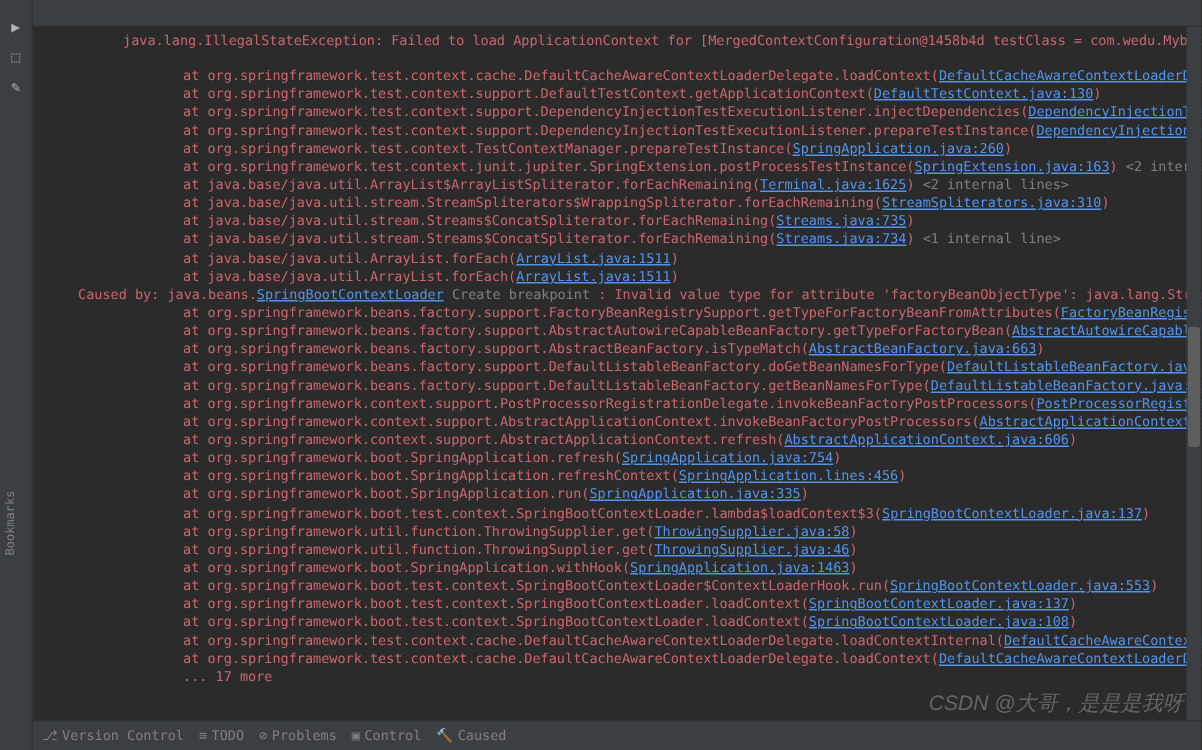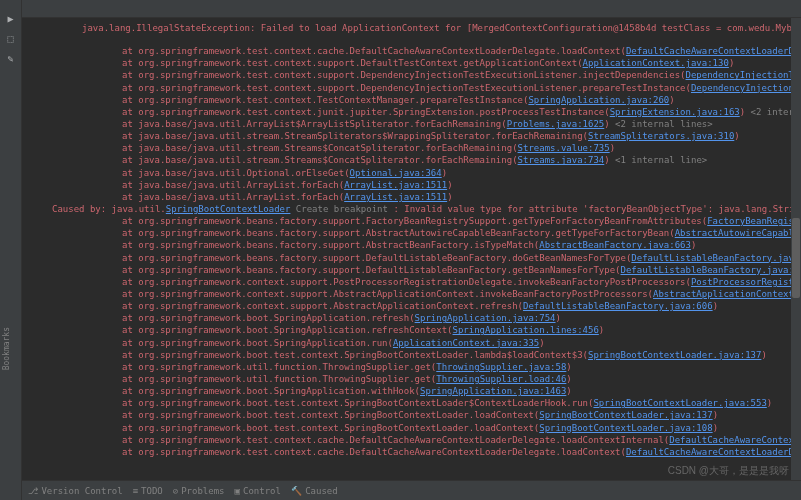--- a/index.html
+++ b/index.html
@@ -70,22 +70,23 @@
       font-size: 9px;
       color: #808080;
       gap: 10px;
     }
     .status-item { display: flex; align-items: center; gap: 3px; }
     .watermark {
       position: absolute;
       bottom: 22px;
       right: 12px;
       color: #666;
-      font-size: 10px;
+      font-size: 14px;
       font-family: sans-serif;
+      font-style: italic;
     }
     .side-tab {
       position: absolute;
       left: 2px;
       bottom: 130px;
       writing-mode: vertical-rl;
       transform: rotate(180deg);
       font-size: 8px;
       color: #808080;
     }
@@ -117,53 +118,53 @@
 </div>
 
 <div class="side-tab">Bookmarks</div>
 
 <div class="main">
   <div class="top-bar"></div>
   <div class="console" id="console">
       <div class="line red">java.lang.IllegalStateException: Failed to load ApplicationContext for [MergedContextConfiguration@1458b4d testClass = com.wedu.MybatisplusProject01ApplicationTests,</div>
       <div class="line blank"></div>
       <div class="line indent"><span class="red">at org.springframework.test.context.cache.DefaultCacheAwareContextLoaderDelegate.loadContext(</span><span class="link">DefaultCacheAwareContextLoaderDelegate.java:108</span></div>
-      <div class="line indent"><span class="red">at org.springframework.test.context.support.DefaultTestContext.getApplicationContext(</span><span class="link">ApplicationContext.java:130</span><span class="red">)</span></div>
+      <div class="line indent"><span class="red">at org.springframework.test.context.support.DefaultTestContext.getApplicationContext(</span><span class="link">DefaultTestContext.java:130</span><span class="red">)</span></div>
       <div class="line indent"><span class="red">at org.springframework.test.context.support.DependencyInjectionTestExecutionListener.injectDependencies(</span><span class="link">DependencyInjectionTestExecutionListener.java:142</span></div>
       <div class="line indent"><span class="red">at org.springframework.test.context.support.DependencyInjectionTestExecutionListener.prepareTestInstance(</span><span class="link">DependencyInjectionTestExecutionListener.java:98</span></div>
       <div class="line indent"><span class="red">at org.springframework.test.context.TestContextManager.prepareTestInstance(</span><span class="link">SpringApplication.java:260</span><span class="red">)</span></div>
       <div class="line indent"><span class="red">at org.springframework.test.context.junit.jupiter.SpringExtension.postProcessTestInstance(</span><span class="link">SpringExtension.java:163</span><span class="red">) </span><span class="gray">&lt;2 internal lines&gt;</span></div>
-      <div class="line indent"><span class="red">at java.base/java.util.ArrayList$ArrayListSpliterator.forEachRemaining(</span><span class="link">Problems.java:1625</span><span class="red">) </span><span class="gray">&lt;2 internal lines&gt;</span></div>
+      <div class="line indent"><span class="red">at java.base/java.util.ArrayList$ArrayListSpliterator.forEachRemaining(</span><span class="link">Terminal.java:1625</span><span class="red">) </span><span class="gray">&lt;2 internal lines&gt;</span></div>
       <div class="line indent"><span class="red">at java.base/java.util.stream.StreamSpliterators$WrappingSpliterator.forEachRemaining(</span><span class="link">StreamSpliterators.java:310</span><span class="red">)</span></div>
-      <div class="line indent"><span class="red">at java.base/java.util.stream.Streams$ConcatSpliterator.forEachRemaining(</span><span class="link">Streams.value:735</span><span class="red">)</span></div>
+      <div class="line indent"><span class="red">at java.base/java.util.stream.Streams$ConcatSpliterator.forEachRemaining(</span><span class="link">Streams.java:735</span><span class="red">)</span></div>
       <div class="line indent"><span class="red">at java.base/java.util.stream.Streams$ConcatSpliterator.forEachRemaining(</span><span class="link">Streams.java:734</span><span class="red">) </span><span class="gray">&lt;1 internal line&gt;</span></div>
-      <div class="line indent"><span class="red">at java.base/java.util.Optional.orElseGet(</span><span class="link">Optional.java:364</span><span class="red">)</span></div>
       <div class="line indent"><span class="red">at java.base/java.util.ArrayList.forEach(</span><span class="link">ArrayList.java:1511</span><span class="red">)</span></div>
       <div class="line indent"><span class="red">at java.base/java.util.ArrayList.forEach(</span><span class="link">ArrayList.java:1511</span><span class="red">)</span></div>
-      <div class="line caused"><span class="red">Caused by: java.util.</span><span class="link">SpringBootContextLoader</span> <span class="gray">Create breakpoint</span><span class="red"> : Invalid value type for attribute 'factoryBeanObjectType': java.lang.String</span></div>
+      <div class="line caused"><span class="red">Caused by: java.beans.</span><span class="link">SpringBootContextLoader</span> <span class="gray">Create breakpoint</span><span class="red"> : Invalid value type for attribute 'factoryBeanObjectType': java.lang.String</span></div>
       <div class="line indent"><span class="red">at org.springframework.beans.factory.support.FactoryBeanRegistrySupport.getTypeForFactoryBeanFromAttributes(</span><span class="link">FactoryBeanRegistrySupport.java:86</span></div>
       <div class="line indent"><span class="red">at org.springframework.beans.factory.support.AbstractAutowireCapableBeanFactory.getTypeForFactoryBean(</span><span class="link">AbstractAutowireCapableBeanFactory.java:837</span></div>
       <div class="line indent"><span class="red">at org.springframework.beans.factory.support.AbstractBeanFactory.isTypeMatch(</span><span class="link">AbstractBeanFactory.java:663</span><span class="red">)</span></div>
       <div class="line indent"><span class="red">at org.springframework.beans.factory.support.DefaultListableBeanFactory.doGetBeanNamesForType(</span><span class="link">DefaultListableBeanFactory.java:575</span></div>
       <div class="line indent"><span class="red">at org.springframework.beans.factory.support.DefaultListableBeanFactory.getBeanNamesForType(</span><span class="link">DefaultListableBeanFactory.java:534</span></div>
       <div class="line indent"><span class="red">at org.springframework.context.support.PostProcessorRegistrationDelegate.invokeBeanFactoryPostProcessors(</span><span class="link">PostProcessorRegistrationDelegate.java:138</span></div>
       <div class="line indent"><span class="red">at org.springframework.context.support.AbstractApplicationContext.invokeBeanFactoryPostProcessors(</span><span class="link">AbstractApplicationContext.java:788</span></div>
-      <div class="line indent"><span class="red">at org.springframework.context.support.AbstractApplicationContext.refresh(</span><span class="link">DefaultListableBeanFactory.java:606</span><span class="red">)</span></div>
+      <div class="line indent"><span class="red">at org.springframework.context.support.AbstractApplicationContext.refresh(</span><span class="link">AbstractApplicationContext.java:606</span><span class="red">)</span></div>
       <div class="line indent"><span class="red">at org.springframework.boot.SpringApplication.refresh(</span><span class="link">SpringApplication.java:754</span><span class="red">)</span></div>
       <div class="line indent"><span class="red">at org.springframework.boot.SpringApplication.refreshContext(</span><span class="link">SpringApplication.lines:456</span><span class="red">)</span></div>
-      <div class="line indent"><span class="red">at org.springframework.boot.SpringApplication.run(</span><span class="link">ApplicationContext.java:335</span><span class="red">)</span></div>
+      <div class="line indent"><span class="red">at org.springframework.boot.SpringApplication.run(</span><span class="link">SpringApplication.java:335</span><span class="red">)</span></div>
       <div class="line indent"><span class="red">at org.springframework.boot.test.context.SpringBootContextLoader.lambda$loadContext$3(</span><span class="link">SpringBootContextLoader.java:137</span><span class="red">)</span></div>
       <div class="line indent"><span class="red">at org.springframework.util.function.ThrowingSupplier.get(</span><span class="link">ThrowingSupplier.java:58</span><span class="red">)</span></div>
-      <div class="line indent"><span class="red">at org.springframework.util.function.ThrowingSupplier.get(</span><span class="link">ThrowingSupplier.load:46</span><span class="red">)</span></div>
+      <div class="line indent"><span class="red">at org.springframework.util.function.ThrowingSupplier.get(</span><span class="link">ThrowingSupplier.java:46</span><span class="red">)</span></div>
       <div class="line indent"><span class="red">at org.springframework.boot.SpringApplication.withHook(</span><span class="link">SpringApplication.java:1463</span><span class="red">)</span></div>
       <div class="line indent"><span class="red">at org.springframework.boot.test.context.SpringBootContextLoader$ContextLoaderHook.run(</span><span class="link">SpringBootContextLoader.java:553</span><span class="red">)</span></div>
       <div class="line indent"><span class="red">at org.springframework.boot.test.context.SpringBootContextLoader.loadContext(</span><span class="link">SpringBootContextLoader.java:137</span><span class="red">)</span></div>
       <div class="line indent"><span class="red">at org.springframework.boot.test.context.SpringBootContextLoader.loadContext(</span><span class="link">SpringBootContextLoader.java:108</span><span class="red">)</span></div>
       <div class="line indent"><span class="red">at org.springframework.test.context.cache.DefaultCacheAwareContextLoaderDelegate.loadContextInternal(</span><span class="link">DefaultCacheAwareContextLoaderDelegate.java:225</span></div>
       <div class="line indent"><span class="red">at org.springframework.test.context.cache.DefaultCacheAwareContextLoaderDelegate.loadContext(</span><span class="link">DefaultCacheAwareContextLoaderDelegate.java:152</span></div>
+      <div class="line red indent">... 17 more</div>
       <div class="line blank"></div>
     </div>
   <div class="status-bar">
     <div class="status-item">⎇ <span>Version Control</span></div>
     <div class="status-item">≡ <span>TODO</span></div>
     <div class="status-item">⊘ <span>Problems</span></div>
     <div class="status-item">▣ <span>Control</span></div>
     <div class="status-item">🔨 <span>Caused</span></div>
   </div>
 </div>

